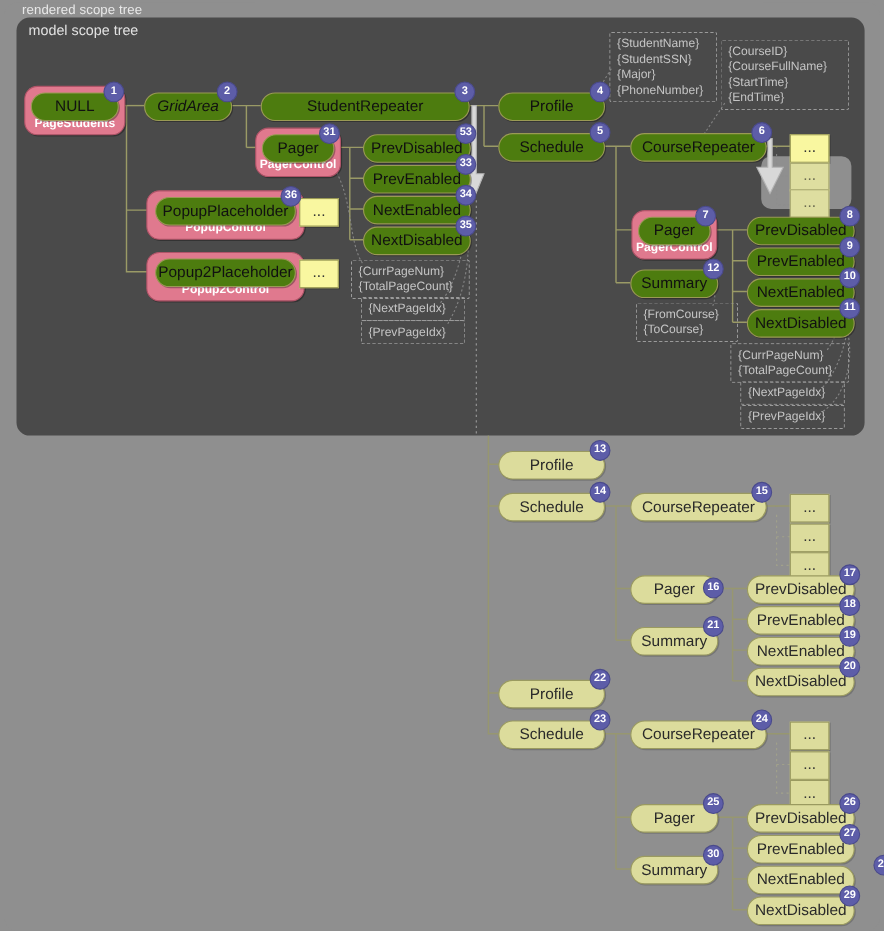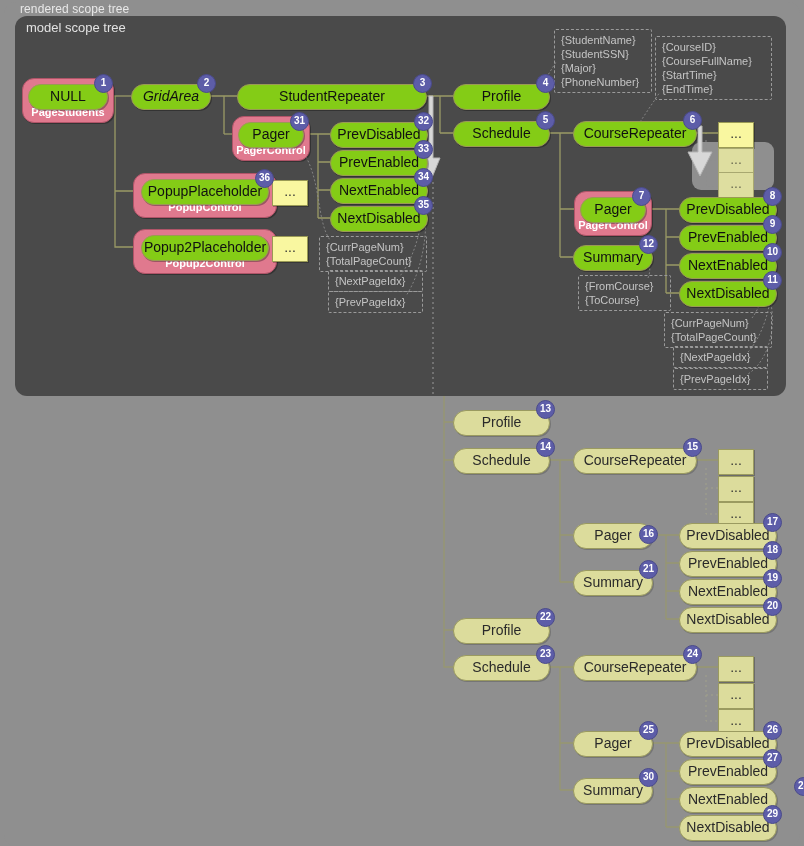--- a/index.html
+++ b/index.html
@@ -17,21 +17,21 @@
     background:#4a4a4a;border-radius:12px;}
   .panel-inner-label{position:absolute;left:26px;top:20px;font-size:13px;color:#e2e2e2;}
 
   
   .grey-block{position:absolute;background:#8f8f8f;border-radius:9px;}
 
   
   svg.edges{position:absolute;left:0;top:0;width:804px;height:846px;pointer-events:none;}
 
   
-  .pill{position:absolute;background:#84cc16;border:1px solid #9a9a55;
+  .pill{position:absolute;background:#4d7c0f;border:1px solid #9a9a55;
     border-radius:13px;height:24px;line-height:23px;text-align:center;
     font-size:14px;color:#111;box-shadow:1px 1px 0 rgba(0,0,0,.30);
     white-space:nowrap;}
   .pill.dim{background:#dcdc9c;border-color:#9a9a60;color:#2a2a2a;box-shadow:1px 1px 0 rgba(0,0,0,.18);}
 
   
   .ctrl{position:absolute;background:#e0798e;border:1px solid #b05468;border-radius:12px;
     box-shadow:1px 1px 0 rgba(0,0,0,.30);}
   .ctrl-label{position:absolute;left:0;width:100%;text-align:center;color:#fff;
     font-size:11px;font-weight:bold;}
@@ -190,21 +190,21 @@
       <div class="badge" style="left: 413px; top: 74px;">3</div>
       <div class="pill" style="left: 453px; top: 84px; width: 95px;"><span>Profile</span></div>
       <div class="badge" style="left: 536px; top: 74px;">4</div>
       <div class="pill" style="left: 453px; top: 121px; width: 95px;"><span>Schedule</span></div>
       <div class="badge" style="left: 536px; top: 111px;">5</div>
       <div class="pill" style="left: 573px; top: 121px; width: 122px;"><span>CourseRepeater</span></div>
       <div class="badge" style="left: 683px; top: 111px;">6</div>
       <div class="pill" style="left: 238px; top: 122px; width: 64px;"><span>Pager</span></div>
       <div class="badge" style="left: 290px; top: 112px;">31</div>
       <div class="pill" style="left: 330px; top: 122px; width: 96px;"><span>PrevDisabled</span></div>
-      <div class="badge" style="left: 414px; top: 112px;">32</div>
+      <div class="badge" style="left: 414px; top: 112px;">53</div>
       <div class="pill" style="left: 330px; top: 150px; width: 96px;"><span>PrevEnabled</span></div>
       <div class="badge" style="left: 414px; top: 140px;">33</div>
       <div class="pill" style="left: 330px; top: 178px; width: 96px;"><span>NextEnabled</span></div>
       <div class="badge" style="left: 414px; top: 168px;">34</div>
       <div class="pill" style="left: 330px; top: 206px; width: 96px;"><span>NextDisabled</span></div>
       <div class="badge" style="left: 414px; top: 196px;">35</div>
       <div class="pill" style="left: 141px; top: 179px; width: 126px;"><span>PopupPlaceholder</span></div>
       <div class="badge" style="left: 255px; top: 169px;">36</div>
       <div class="pill" style="left: 141px; top: 235px; width: 126px;"><span>Popup2Placeholder</span></div>
       <div class="pill" style="left: 580px; top: 197px; width: 64px;"><span>Pager</span></div>

